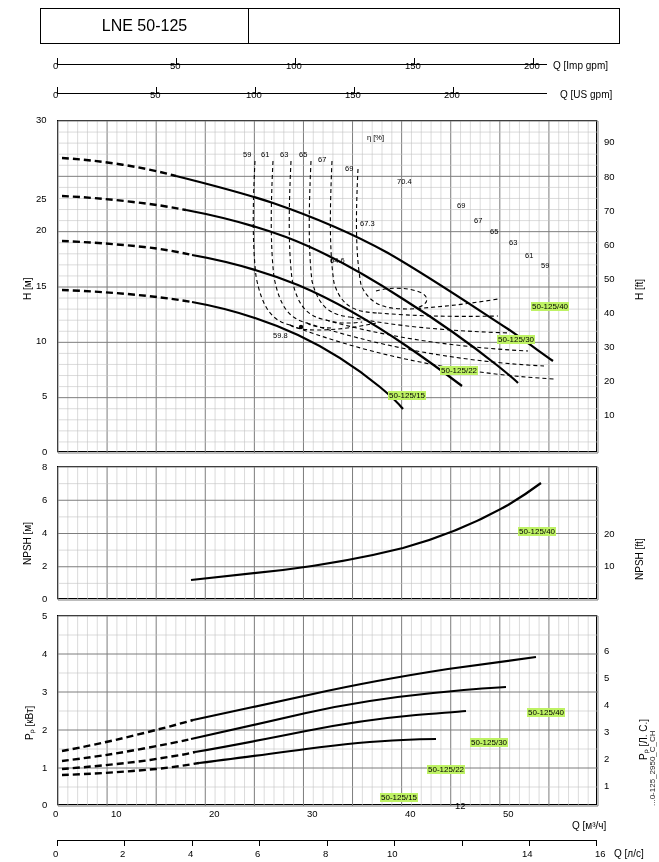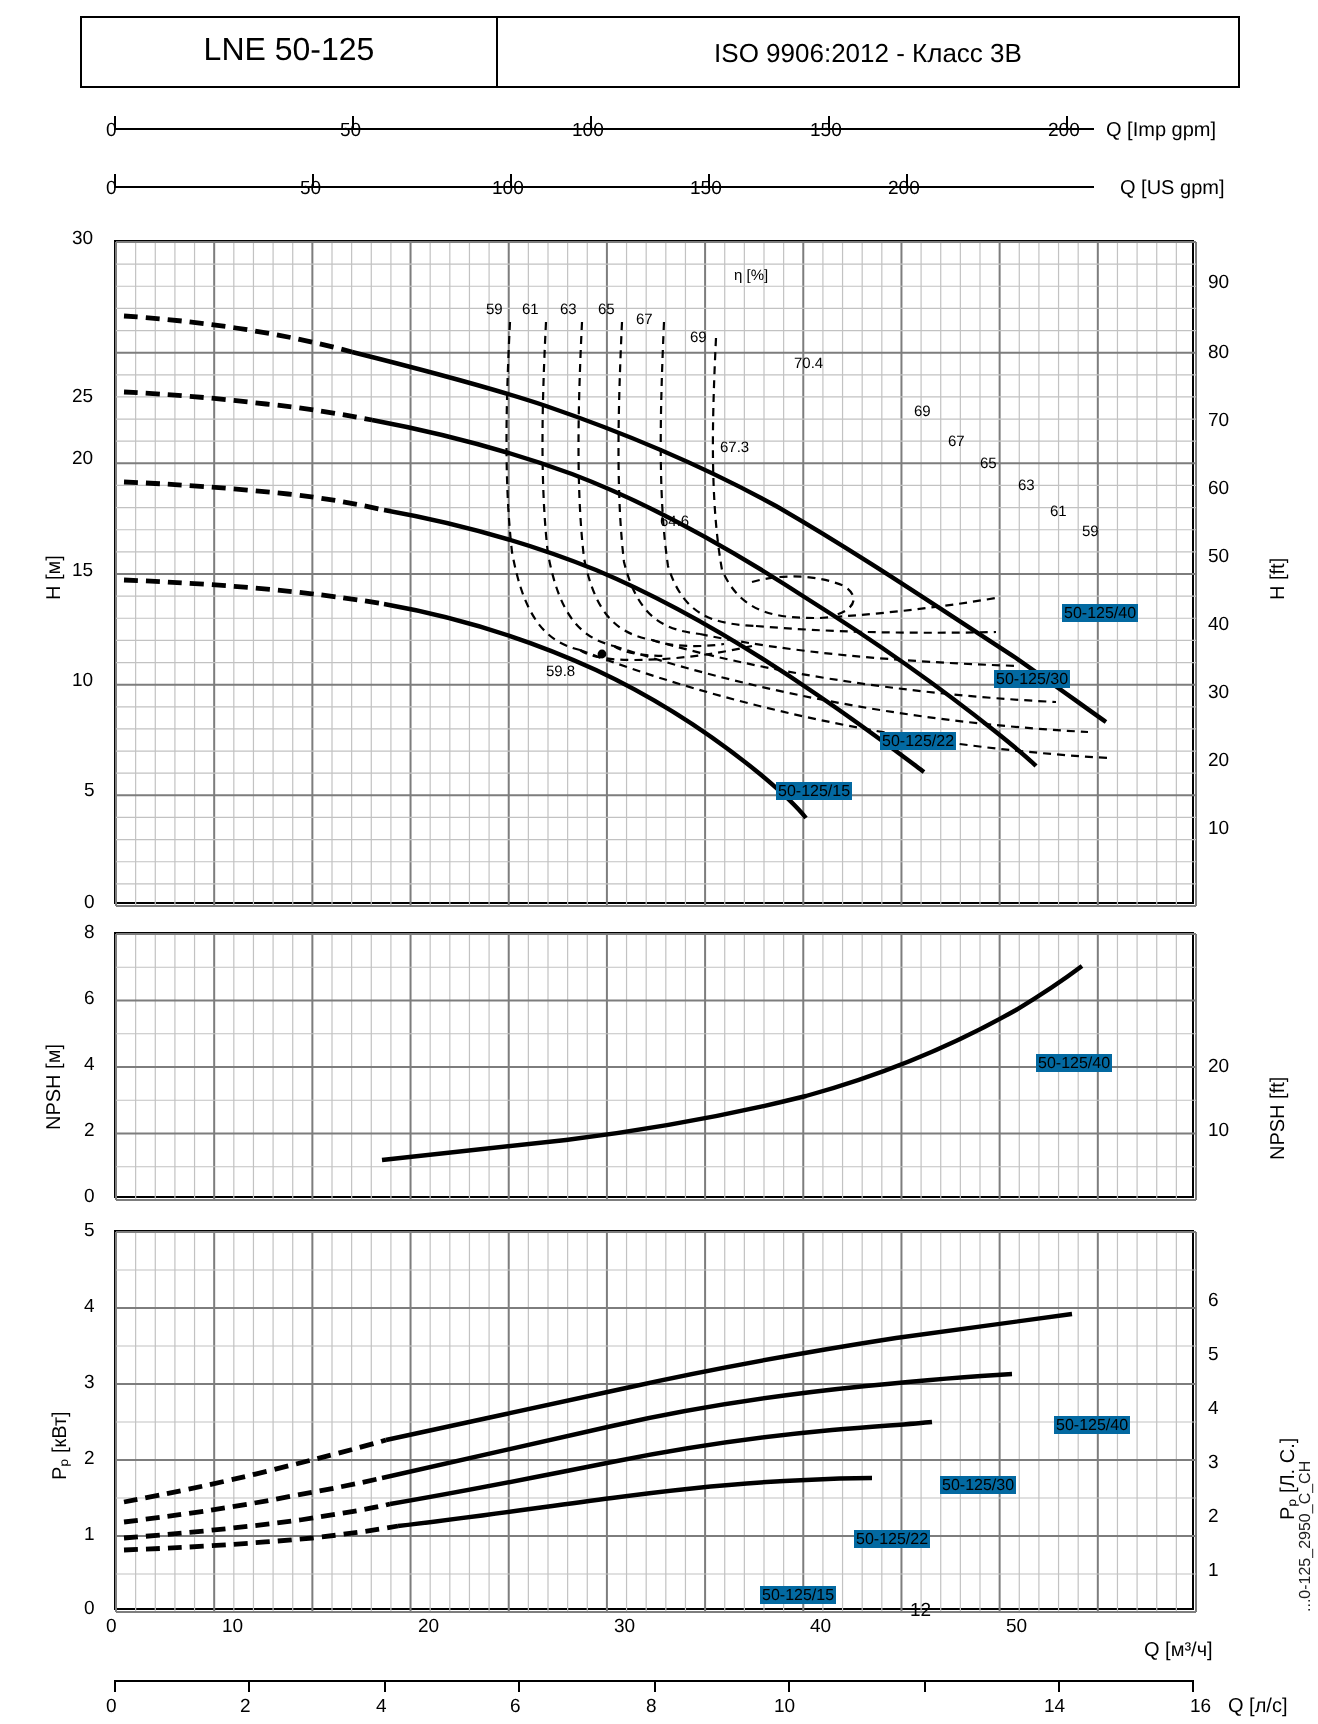--- a/index.html
+++ b/index.html
@@ -14,39 +14,38 @@
   .hdr .c1{width:208px;border-right:1px solid #000;font-size:16px;}
   .hdr .c2{width:162px;border-right:1px solid #000;font-size:13px;}
   .hdr .c3{flex:1;font-size:13px;}
 
   
   .frame{position:absolute;border:1.6px solid #000;box-sizing:border-box;background:#fff;}
   .tick{position:absolute;background:#000;}
   .lbl{position:absolute;font-size:9.5px;white-space:nowrap;}
   .axis-title{position:absolute;font-size:10px;white-space:nowrap;}
   .axis-title.rot{transform-origin:0 0;transform:rotate(-90deg);}
-  .curve-lbl{position:absolute;font-size:8px;white-space:nowrap;background:#0369a1;padding:0 1px;}
+  .curve-lbl{position:absolute;font-size:8px;white-space:nowrap;background:#bef264;padding:0 1px;}
   .eff-lbl{position:absolute;font-size:7.5px;white-space:nowrap;}
   .watermark{position:absolute;font-size:8px;white-space:nowrap;
        transform-origin:0 0;transform:rotate(-90deg);color:#222;}
 
   svg{position:absolute;left:0;top:0;overflow:visible;}
   .solid{fill:none;stroke:#000;stroke-width:2.2;}
   .dash-th{fill:none;stroke:#000;stroke-width:2.4;stroke-dasharray:7 4;}
   .dash-fine{fill:none;stroke:#000;stroke-width:1.1;stroke-dasharray:4 3;}
   .dot{fill:#000;}
 </style>
 </head>
 <body>
 
 <div class="page">
 
   <div class="hdr">
     <div class="cell c1">LNE 50-125</div>
-    <div class="cell c3">ISO 9906:2012 - Класс 3B</div>
   </div>
 
   <div class="frame" style="left:57px;top:64px;width:490px;height:0;border-width:0 0 1.4px 0;"></div>
   <div class="tick" style="left:57px;top:58px;width:1.4px;height:6px;"></div>
   <div class="tick" style="left:176px;top:58px;width:1.4px;height:6px;"></div>
   <div class="tick" style="left:295px;top:58px;width:1.4px;height:6px;"></div>
   <div class="tick" style="left:414px;top:58px;width:1.4px;height:6px;"></div>
   <div class="tick" style="left:533px;top:58px;width:1.4px;height:6px;"></div>
   <div class="lbl" style="left:53px;top:60px;">0</div>
   <div class="lbl" style="left:170px;top:60px;">50</div>

